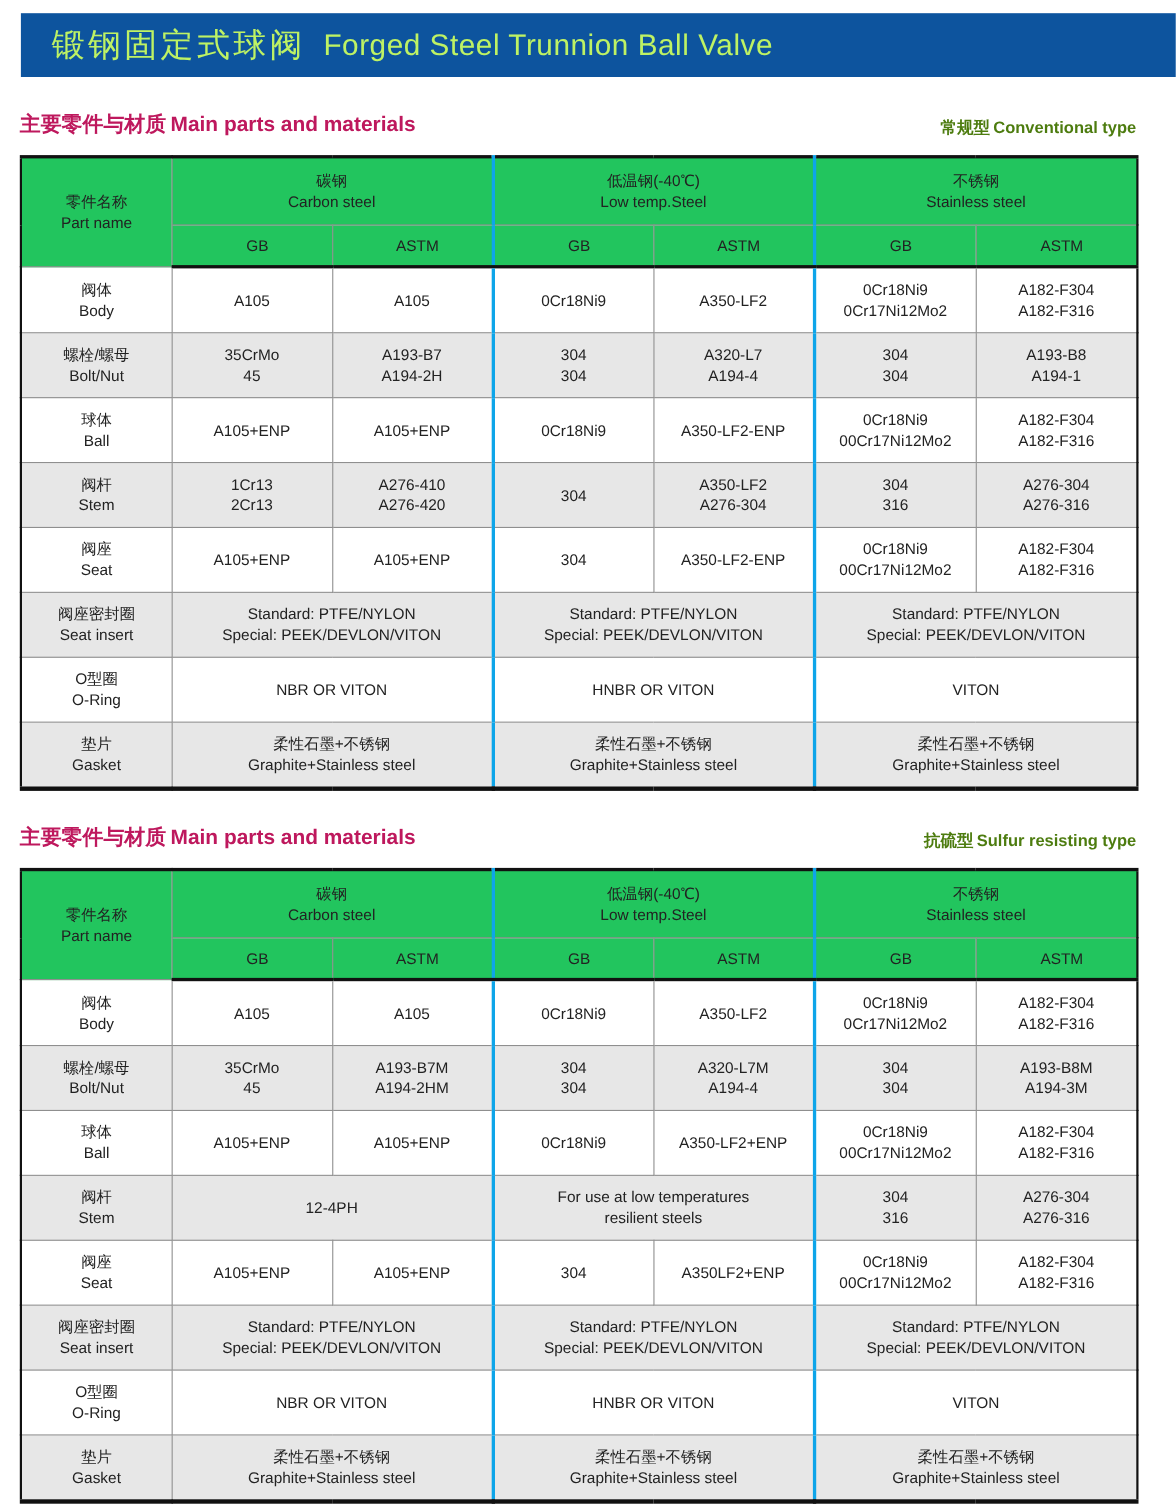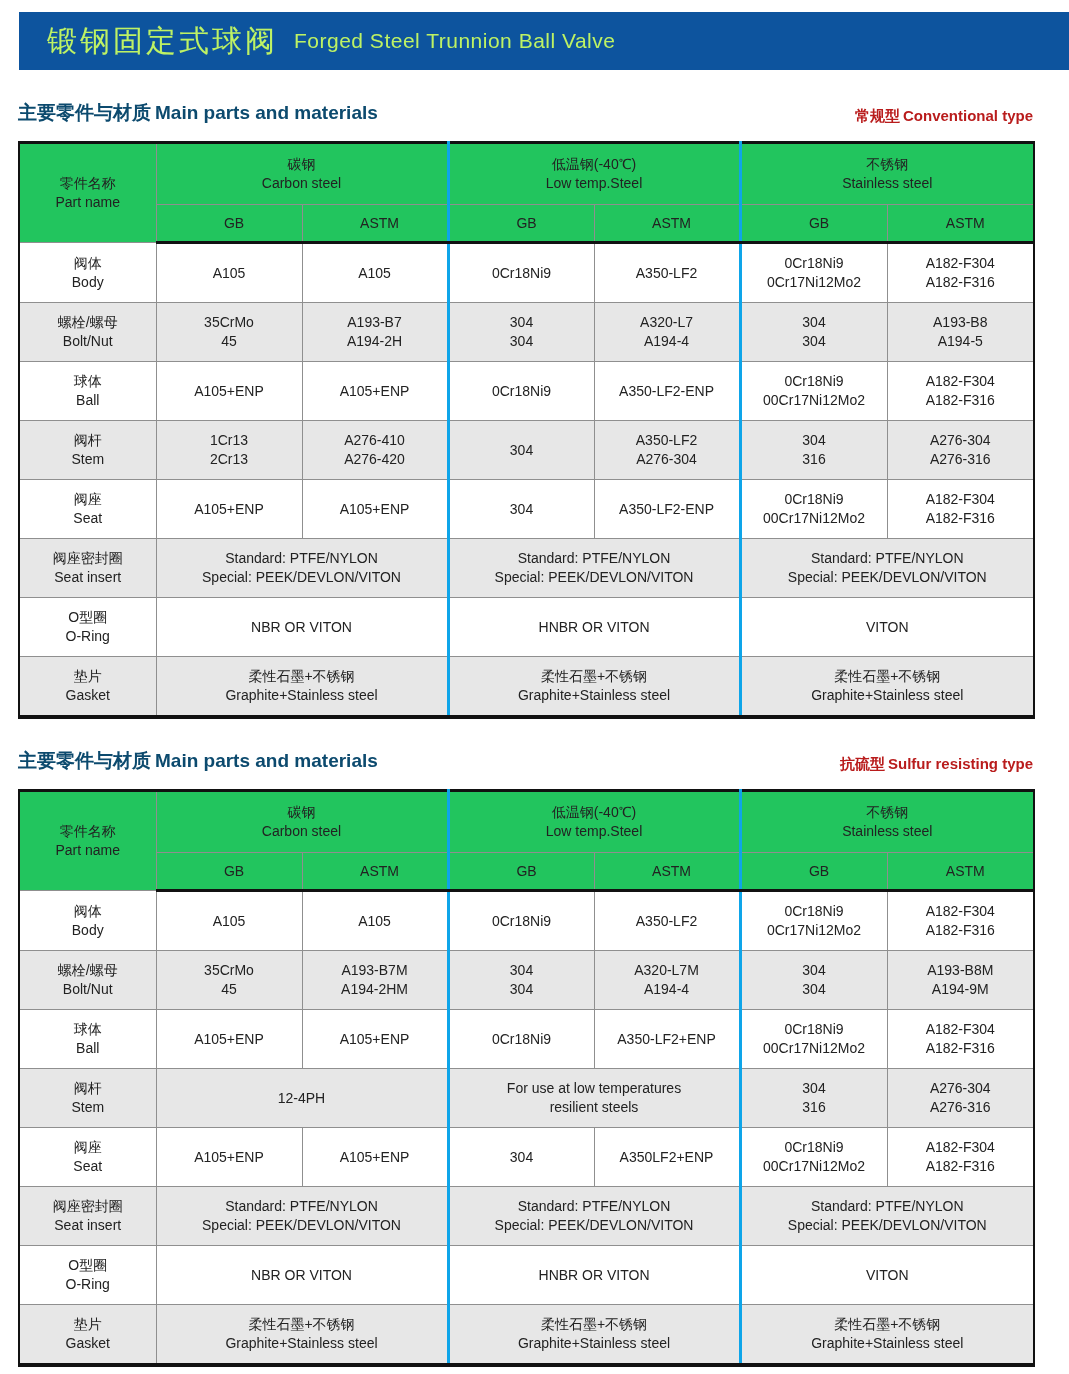--- a/index.html
+++ b/index.html
@@ -7,29 +7,29 @@
     position:relative; width:1069px; height:1374px; background:#ffffff;
     font-family:"Liberation Sans", sans-serif; color:#1d1d1d; overflow:hidden;
   }
   
   .title-bar {
     position:absolute; left:19px; top:12px; width:1050px; height:58px;
     background:#0d549e; color:#bef264; display:flex; align-items:center;
     padding-left:28px; box-sizing:border-box; gap:16px;
   }
   .title-zh { font-size:30px; letter-spacing:3px; font-weight:500; }
-  .title-en { font-size:21px; letter-spacing:0.5px;text-align:right; }
+  .title-en { font-size:27px; letter-spacing:0.5px;text-align:right; }
   
   .section-header {
     position:absolute; left:18px; width:1015px; display:flex;
     justify-content:space-between; align-items:flex-end;
   }
-  .sec-left { font-weight:bold; font-size:19px; color:#0c4a6e; }
+  .sec-left { font-weight:bold; font-size:19px; color:#be185d; }
   .sec-left .en { margin-left:4px; }
-  .sec-right { font-weight:bold; font-size:15px; color:#b91c1c; }
+  .sec-right { font-weight:bold; font-size:15px; color:#4d7c0f; }
   .sec-right .en { margin-left:3px; }
   
   table.mat {
     position:absolute; left:18px; width:1015px; border-collapse:collapse;
     table-layout:fixed; font-size:14px; color:#222;
     border:2px solid #111; border-top:3px solid #111; border-bottom:4px solid #111;
   }
   table.mat th, table.mat td {
     border:1px solid #8f8f8f; text-align:center; vertical-align:middle;
     padding:4px 2px; line-height:1.35; font-weight:normal;
@@ -148,21 +148,21 @@
           <td colspan="1">
             <div class="cell-line">A320-L7</div>
             <div class="cell-line">A194-4</div>
           </td>
           <td class="gl" colspan="1">
             <div class="cell-line">304</div>
             <div class="cell-line">304</div>
           </td>
           <td colspan="1">
             <div class="cell-line">A193-B8</div>
-            <div class="cell-line">A194-5</div>
+            <div class="cell-line">A194-1</div>
           </td>
         </tr>
         <tr>
           <td class="part-cell">
             <div class="zh-line">球体</div>
             <div class="cell-line">Ball</div>
           </td>
           <td colspan="1">
             <div class="cell-line">A105+ENP</div>
           </td>
@@ -387,21 +387,21 @@
           <td colspan="1">
             <div class="cell-line">A320-L7M</div>
             <div class="cell-line">A194-4</div>
           </td>
           <td class="gl" colspan="1">
             <div class="cell-line">304</div>
             <div class="cell-line">304</div>
           </td>
           <td colspan="1">
             <div class="cell-line">A193-B8M</div>
-            <div class="cell-line">A194-9M</div>
+            <div class="cell-line">A194-3M</div>
           </td>
         </tr>
         <tr>
           <td class="part-cell">
             <div class="zh-line">球体</div>
             <div class="cell-line">Ball</div>
           </td>
           <td colspan="1">
             <div class="cell-line">A105+ENP</div>
           </td>

